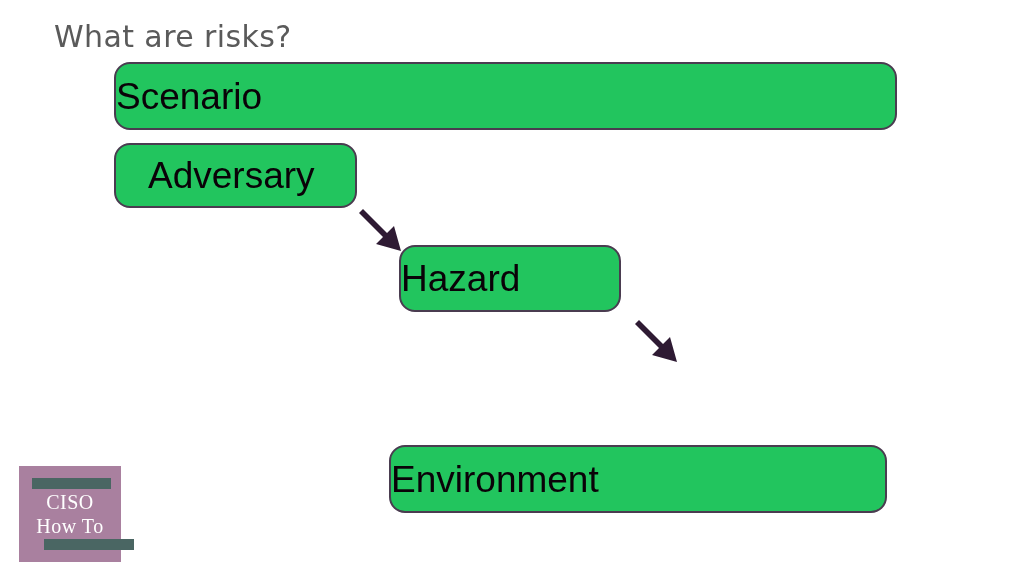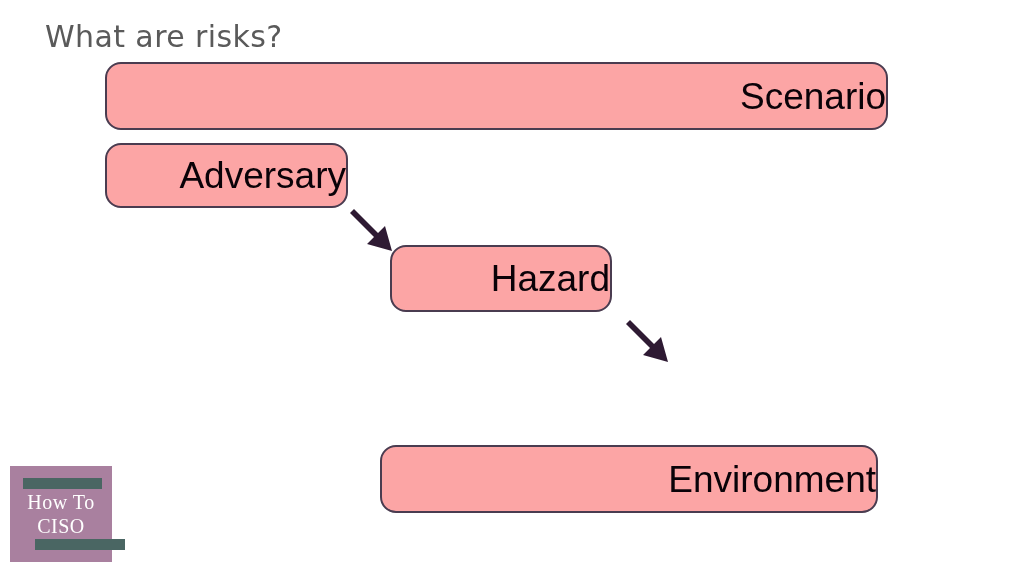--- a/index.html
+++ b/index.html
@@ -8,46 +8,47 @@
     padding: 0;
     background: #ffffff;
   }
   #slide {
     position: relative;
     width: 972px;
     height: 576px;
     background: #ffffff;
     overflow: hidden;
     font-family: "Liberation Sans", sans-serif;
+    margin-left: 9px;
   }
 
   
   #slide-title {
     position: absolute;
     left: 45px;
     top: 22px;
     font-family: "DejaVu Sans", sans-serif;
     font-size: 30px;
     font-weight: 400;
     letter-spacing: 0.4px;
     color: #5a5a5a;
     white-space: nowrap;
     line-height: 1;
   }
 
   
   .flow-box {
     position: absolute;
     box-sizing: border-box;
-    background: #fca5a5;
+    background: #22c55e;
     border: 2px solid #4a3c50;
     border-radius: 16px;
     display: flex;
     align-items: center;
-    justify-content: flex-end;
+    justify-content: flex-start;
   }
   .flow-box .box-label {
     font-family: "Liberation Sans", sans-serif;
     font-size: 37px;
     font-weight: 400;
     color: #0a0208;
     line-height: 1;
     letter-spacing: 0px;
     white-space: nowrap;
   }
@@ -135,19 +136,19 @@
 
 
   <div class="flow-box" id="box-environment">
     <span class="box-label">Environment</span>
   </div>
 
   <div id="logo">
     <div id="logo-plate"></div>
     <div class="logo-bar" id="logo-bar-top"></div>
     <div id="logo-text">
+      <span class="logo-line">CISO</span>
       <span class="logo-line">How To</span>
-      <span class="logo-line">CISO</span>
     </div>
     <div class="logo-bar" id="logo-bar-bottom"></div>
   </div>
 
 </div>
 
 </body></html>

